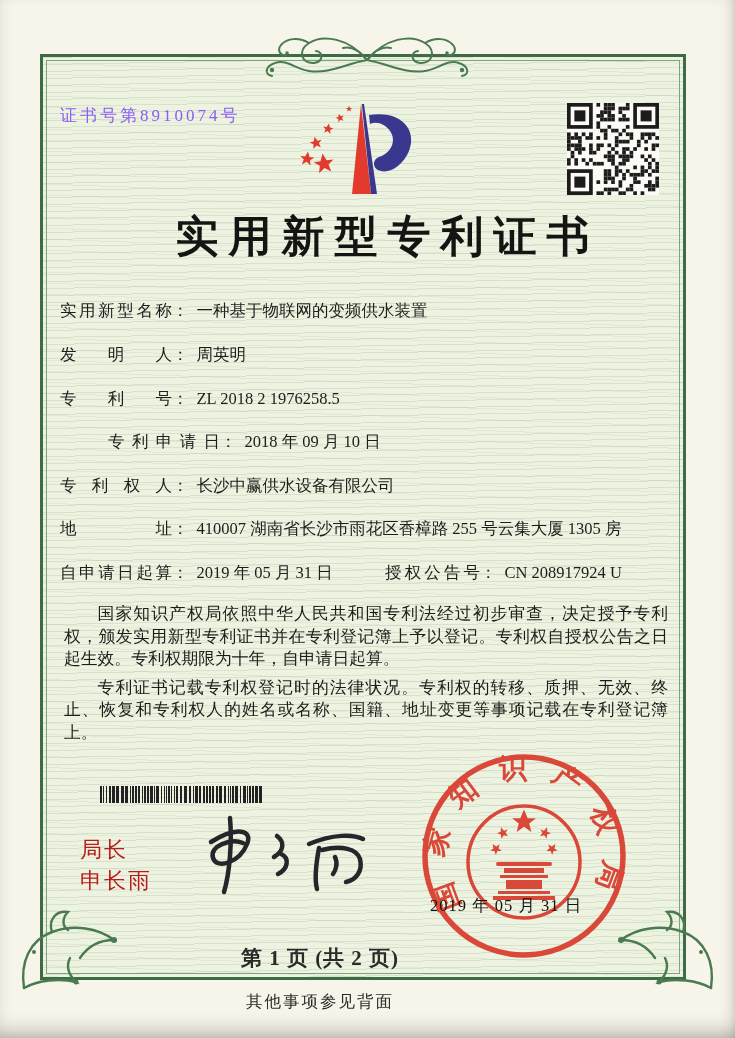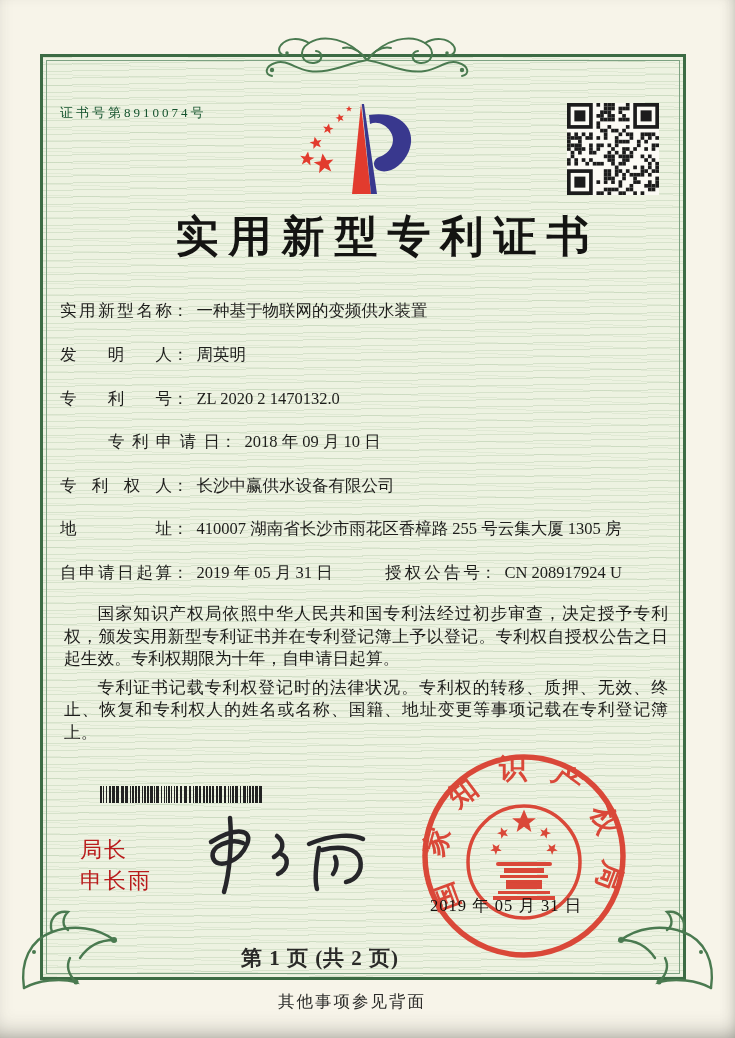--- a/index.html
+++ b/index.html
@@ -15,35 +15,35 @@
     border:3px solid #3c6b44;background:#edf2e1;
     background-image:
       repeating-linear-gradient(179deg, rgba(145,178,135,.25) 0 1px, rgba(0,0,0,0) 1px 7px),
       repeating-linear-gradient(2deg, rgba(145,178,135,.14) 0 1px, rgba(0,0,0,0) 1px 11px);
   }
   #frame .inner-line{
     position:absolute;left:3px;top:3px;right:3px;bottom:3px;
     border:1px solid #7da282;
   }
   .abs{position:absolute;}
-  .cert-no{left:60px;top:104px;font-size:13px;letter-spacing:3px;color:#14532d;}
+  .cert-no{left:60px;top:104px;font-size:17px;letter-spacing:3px;color:#8b5cf6;}
   .title{left:0;top:208px;width:735px;text-align:center;font-size:43px;font-weight:bold;
          letter-spacing:10px;color:#141412;padding-left:20px;}
   #fields{left:60px;top:300px;width:620px;font-size:16.5px;color:#1d1d1b;}
   .frow{position:absolute;left:0;white-space:nowrap;}
   .flabel{display:inline-block;width:112px;text-align:justify;text-align-last:justify;vertical-align:top;}
   .fcolon{display:inline-block;margin-right:8px;}
   .grant2{position:absolute;left:325px;top:0;white-space:nowrap;}
   .grant2 .flabel{width:95px;}
   #body-text{left:58px;top:597px;width:616px;font-size:16.8px;line-height:22.6px;
              text-align:justify;color:#1c1c1a;}
   #body-text p{margin:6px;text-indent:2em;}
   .signer{left:80px;font-size:22px;color:#b91c1c;letter-spacing:2px;}
   .page-note{left:0;top:944px;width:640px;text-align:center;font-size:21px;color:#2a2a28;letter-spacing:1px;font-weight:bold;}
-  .back-note{left:0;top:991px;width:640px;text-align:center;font-size:16.5px;color:#2a2a28;letter-spacing:2px;padding-left:32px;}
+  .back-note{left:0;top:991px;width:640px;text-align:center;font-size:16.5px;color:#2a2a28;letter-spacing:2px;}
   .seal-date{left:430px;top:895px;font-size:16.5px;letter-spacing:1px;color:#15130f;z-index:6;}
   svg{display:block;}
   .green-orn{color:#4a7a50;}
 </style>
 </head>
 <body>
 
 <div id="page">
 
   <div id="frame">
@@ -310,21 +310,21 @@
   <div class="abs title">实用新型专利证书</div>
 
   <div id="fields" class="abs">
     <div class="frow" style="top:0;">
       <span class="flabel">实用新型名称</span><span class="fcolon">：</span><span>一种基于物联网的变频供水装置</span>
     </div>
     <div class="frow" style="top:44px;">
       <span class="flabel">发明人</span><span class="fcolon">：</span><span>周英明</span>
     </div>
     <div class="frow" style="top:88px;">
-      <span class="flabel">专利号</span><span class="fcolon">：</span><span>ZL 2020 2 1470132.0</span>
+      <span class="flabel">专利号</span><span class="fcolon">：</span><span>ZL 2018 2 1976258.5</span>
     </div>
     <div class="frow" style="top:131px;margin-left:48px;">
       <span class="flabel">专利申请日</span><span class="fcolon">：</span><span>2018 年 09 月 10 日</span>
     </div>
     <div class="frow" style="top:175px;">
       <span class="flabel">专利权人</span><span class="fcolon">：</span><span>长沙中赢供水设备有限公司</span>
     </div>
     <div class="frow" style="top:218px;">
       <span class="flabel">地址</span><span class="fcolon">：</span><span>410007 湖南省长沙市雨花区香樟路 255 号云集大厦 1305 房</span>
     </div>

